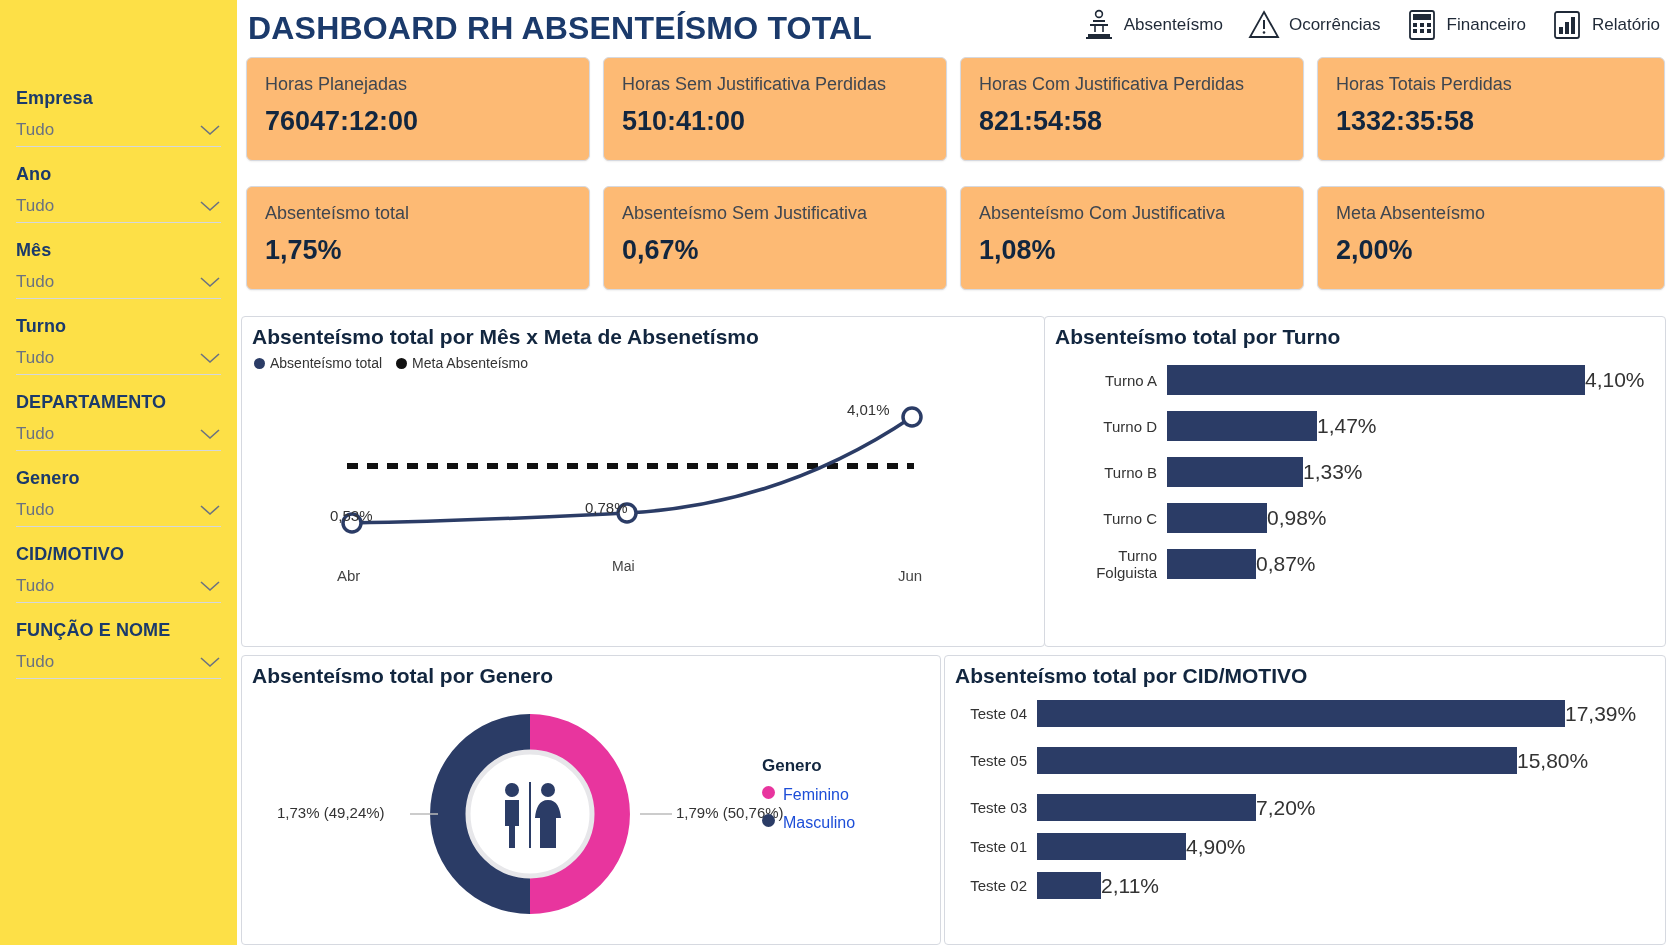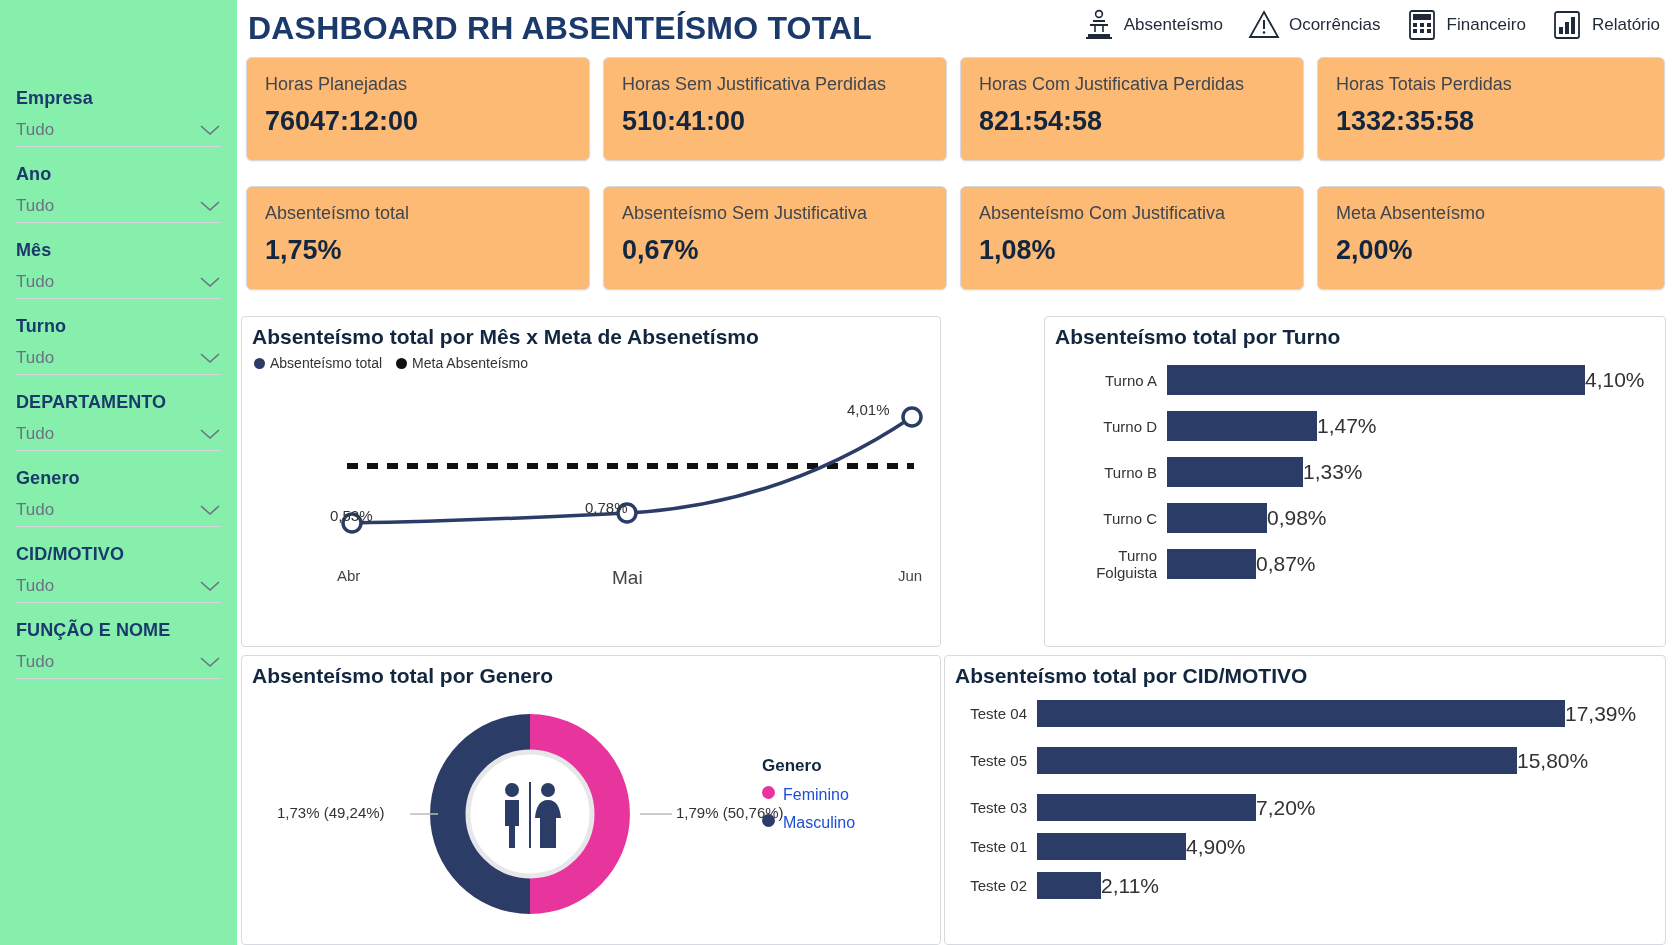--- a/index.html
+++ b/index.html
@@ -8,21 +8,21 @@
     width: 1678px; height: 945px;
     background: #ffffff;
     font-family: "Liberation Sans", sans-serif;
     overflow: hidden;
   }
   .page { position: relative; width: 1678px; height: 945px; background:#fff; }
 
   
   .sidebar {
     position: absolute; left: 0; top: 0; width: 237px; height: 945px;
-    background: #86efac;
+    background: #fde047;
     padding: 88px 0 0 0;
   }
   .filter { padding: 0 16px; margin-bottom: 17px; }
   .filter-label {
     color: #1b3a6b; font-weight: bold; font-size: 18px;
     margin-bottom: 11px; letter-spacing: .1px;
   }
   .filter-control {
     display: flex; align-items: center; justify-content: space-between;
     border-bottom: 1px solid #d3d7de;
@@ -286,21 +286,21 @@
   </div>
   <div class="kpi" style="left:960px; top:186px;">
     <div class="k-label">Absenteísmo Com Justificativa</div>
     <div class="k-value">1,08%</div>
   </div>
   <div class="kpi" style="left:1317px; top:186px; width:348px;">
     <div class="k-label">Meta Absenteísmo</div>
     <div class="k-value">2,00%</div>
   </div>
 
-  <div class="panel" style="left:241px; top:316px; width:700px; height:331px;">
+  <div class="panel" style="left:241px; top:316px; width:804px; height:331px;">
     <div class="panel-title">Absenteísmo total por Mês x Meta de Absenetísmo</div>
     <div class="legend">
       <span class="li">
         <span class="dot" style="background:#2b3c66;"></span>
         <span>Absenteísmo total</span>
       </span>
       <span class="li">
         <span class="dot" style="background:#111111;"></span>
         <span>Meta Absenteísmo</span>
       </span>
@@ -314,21 +314,21 @@
       <circle cx="110" cy="152" r="9" fill="#ffffff" stroke="#2b3c66" stroke-width="3.5"></circle>
       <circle cx="385" cy="142" r="9" fill="#ffffff" stroke="#2b3c66" stroke-width="3.5"></circle>
       <circle cx="670" cy="46" r="9" fill="#ffffff" stroke="#2b3c66" stroke-width="3.5"></circle>
     </svg>
 
     <div style="position:absolute; left:88px; top:190px; font-size:15px; color:#333;">0,53%</div>
     <div style="position:absolute; left:343px; top:182px; font-size:15px; color:#333;">0,78%</div>
     <div style="position:absolute; left:605px; top:84px; font-size:15px; color:#333;">4,01%</div>
 
     <div style="position:absolute; left:95px; top:250px; font-size:15px; color:#444;">Abr</div>
-    <div style="position:absolute; left:370px; top:250px; font-size:19px; color:#444;">Mai</div>
+    <div style="position:absolute; left:370px; top:241px; font-size:14px; color:#444;">Mai</div>
     <div style="position:absolute; left:656px; top:250px; font-size:15px; color:#444;">Jun</div>
   </div>
 
   <div class="panel" style="left:1044px; top:316px; width:622px; height:331px;">
     <div class="panel-title">Absenteísmo total por Turno</div>
     <div class="bar-rows">
 
       <div class="bar-row">
         <span class="bar-cat" style="width:110px;">Turno A</span>
         <span class="bar-track">

